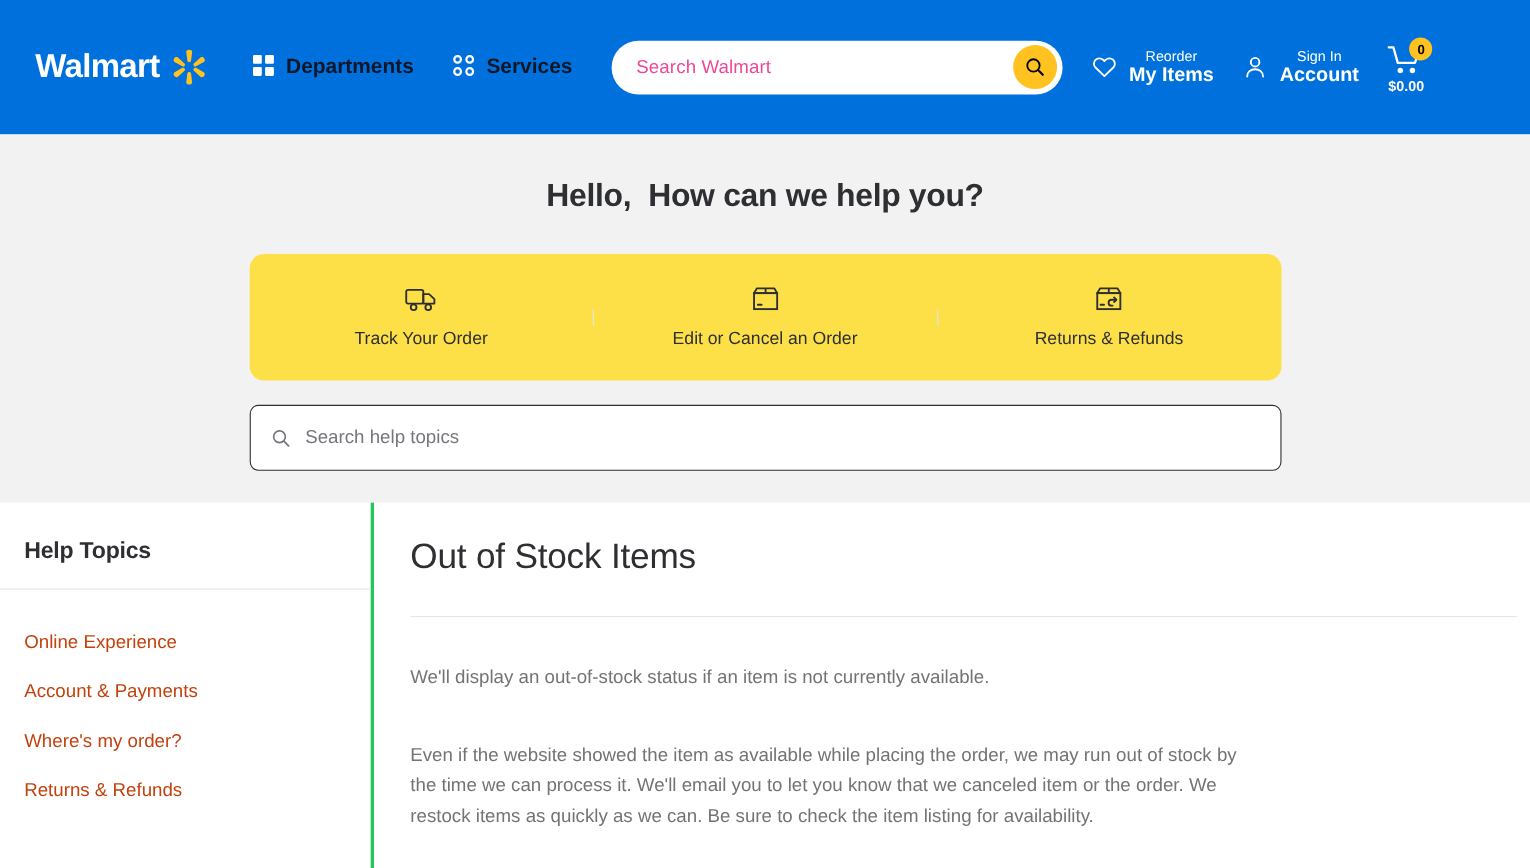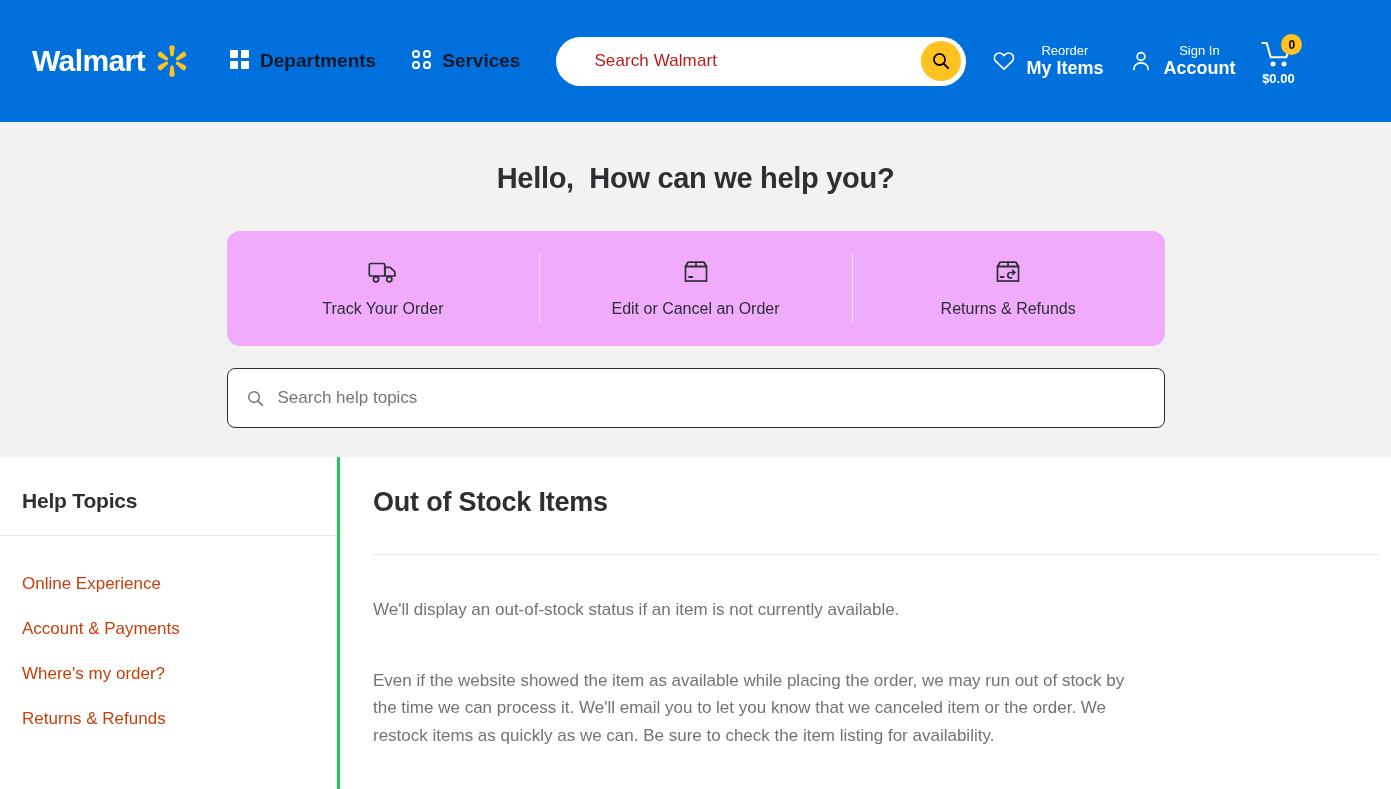--- a/index.html
+++ b/index.html
@@ -65,24 +65,23 @@
     background: #ffffff;
     border-radius: 26px;
     display: flex;
     align-items: center;
     padding: 0 5px 0 22px;
     margin-right: 26px;
     position: relative;
   }
   .searchbar .ph {
     flex: 1;
-    color: #b91c1c;
+    color: #ec4899;
     font-size: 17px;
     letter-spacing: 0.1px;
-    margin-left: 16px;
   }
   .search-go {
     width: 40px; height: 40px;
     border-radius: 50%;
     background: #ffc220;
     display: flex;
     align-items: center;
     justify-content: center;
     cursor: pointer;
     flex: none;
@@ -139,25 +138,26 @@
     font-size: 29px;
     font-weight: bold;
     color: #2e2f32;
     letter-spacing: -0.3px;
     white-space: pre;
   }
 
   .cards {
     width: 938px;
     height: 115px;
-    background: #f0abfc;
+    background: #fde047;
     border-radius: 13px;
     margin-top: 36px;
     display: flex;
     overflow: hidden;
+    align-items: center;
   }
   .card {
     flex: 1;
     display: flex;
     flex-direction: column;
     align-items: center;
     justify-content: center;
     gap: 15px;
     cursor: pointer;
     position: relative;
@@ -209,22 +209,22 @@
     align-items: center;
     padding-left: 22px;
     font-size: 17px;
     color: #c2410c;
     cursor: pointer;
   }
   .topic.active { background: #f2f5fa; }
 
   .content { flex: 1; padding: 30px 0 0 33px; }
   .content-title {
-    font-size: 27px;
-    font-weight: bold;
+    font-size: 32px;
+    font-weight: normal;
     color: #2e2f32;
     letter-spacing: -0.2px;
   }
   .content-rule { height: 1px; background: #e6e6e6; margin-top: 36px; width: 1006px; }
   .para {
     font-size: 17px;
     color: #737373;
     line-height: 1.62;
     max-width: 760px;
   }

